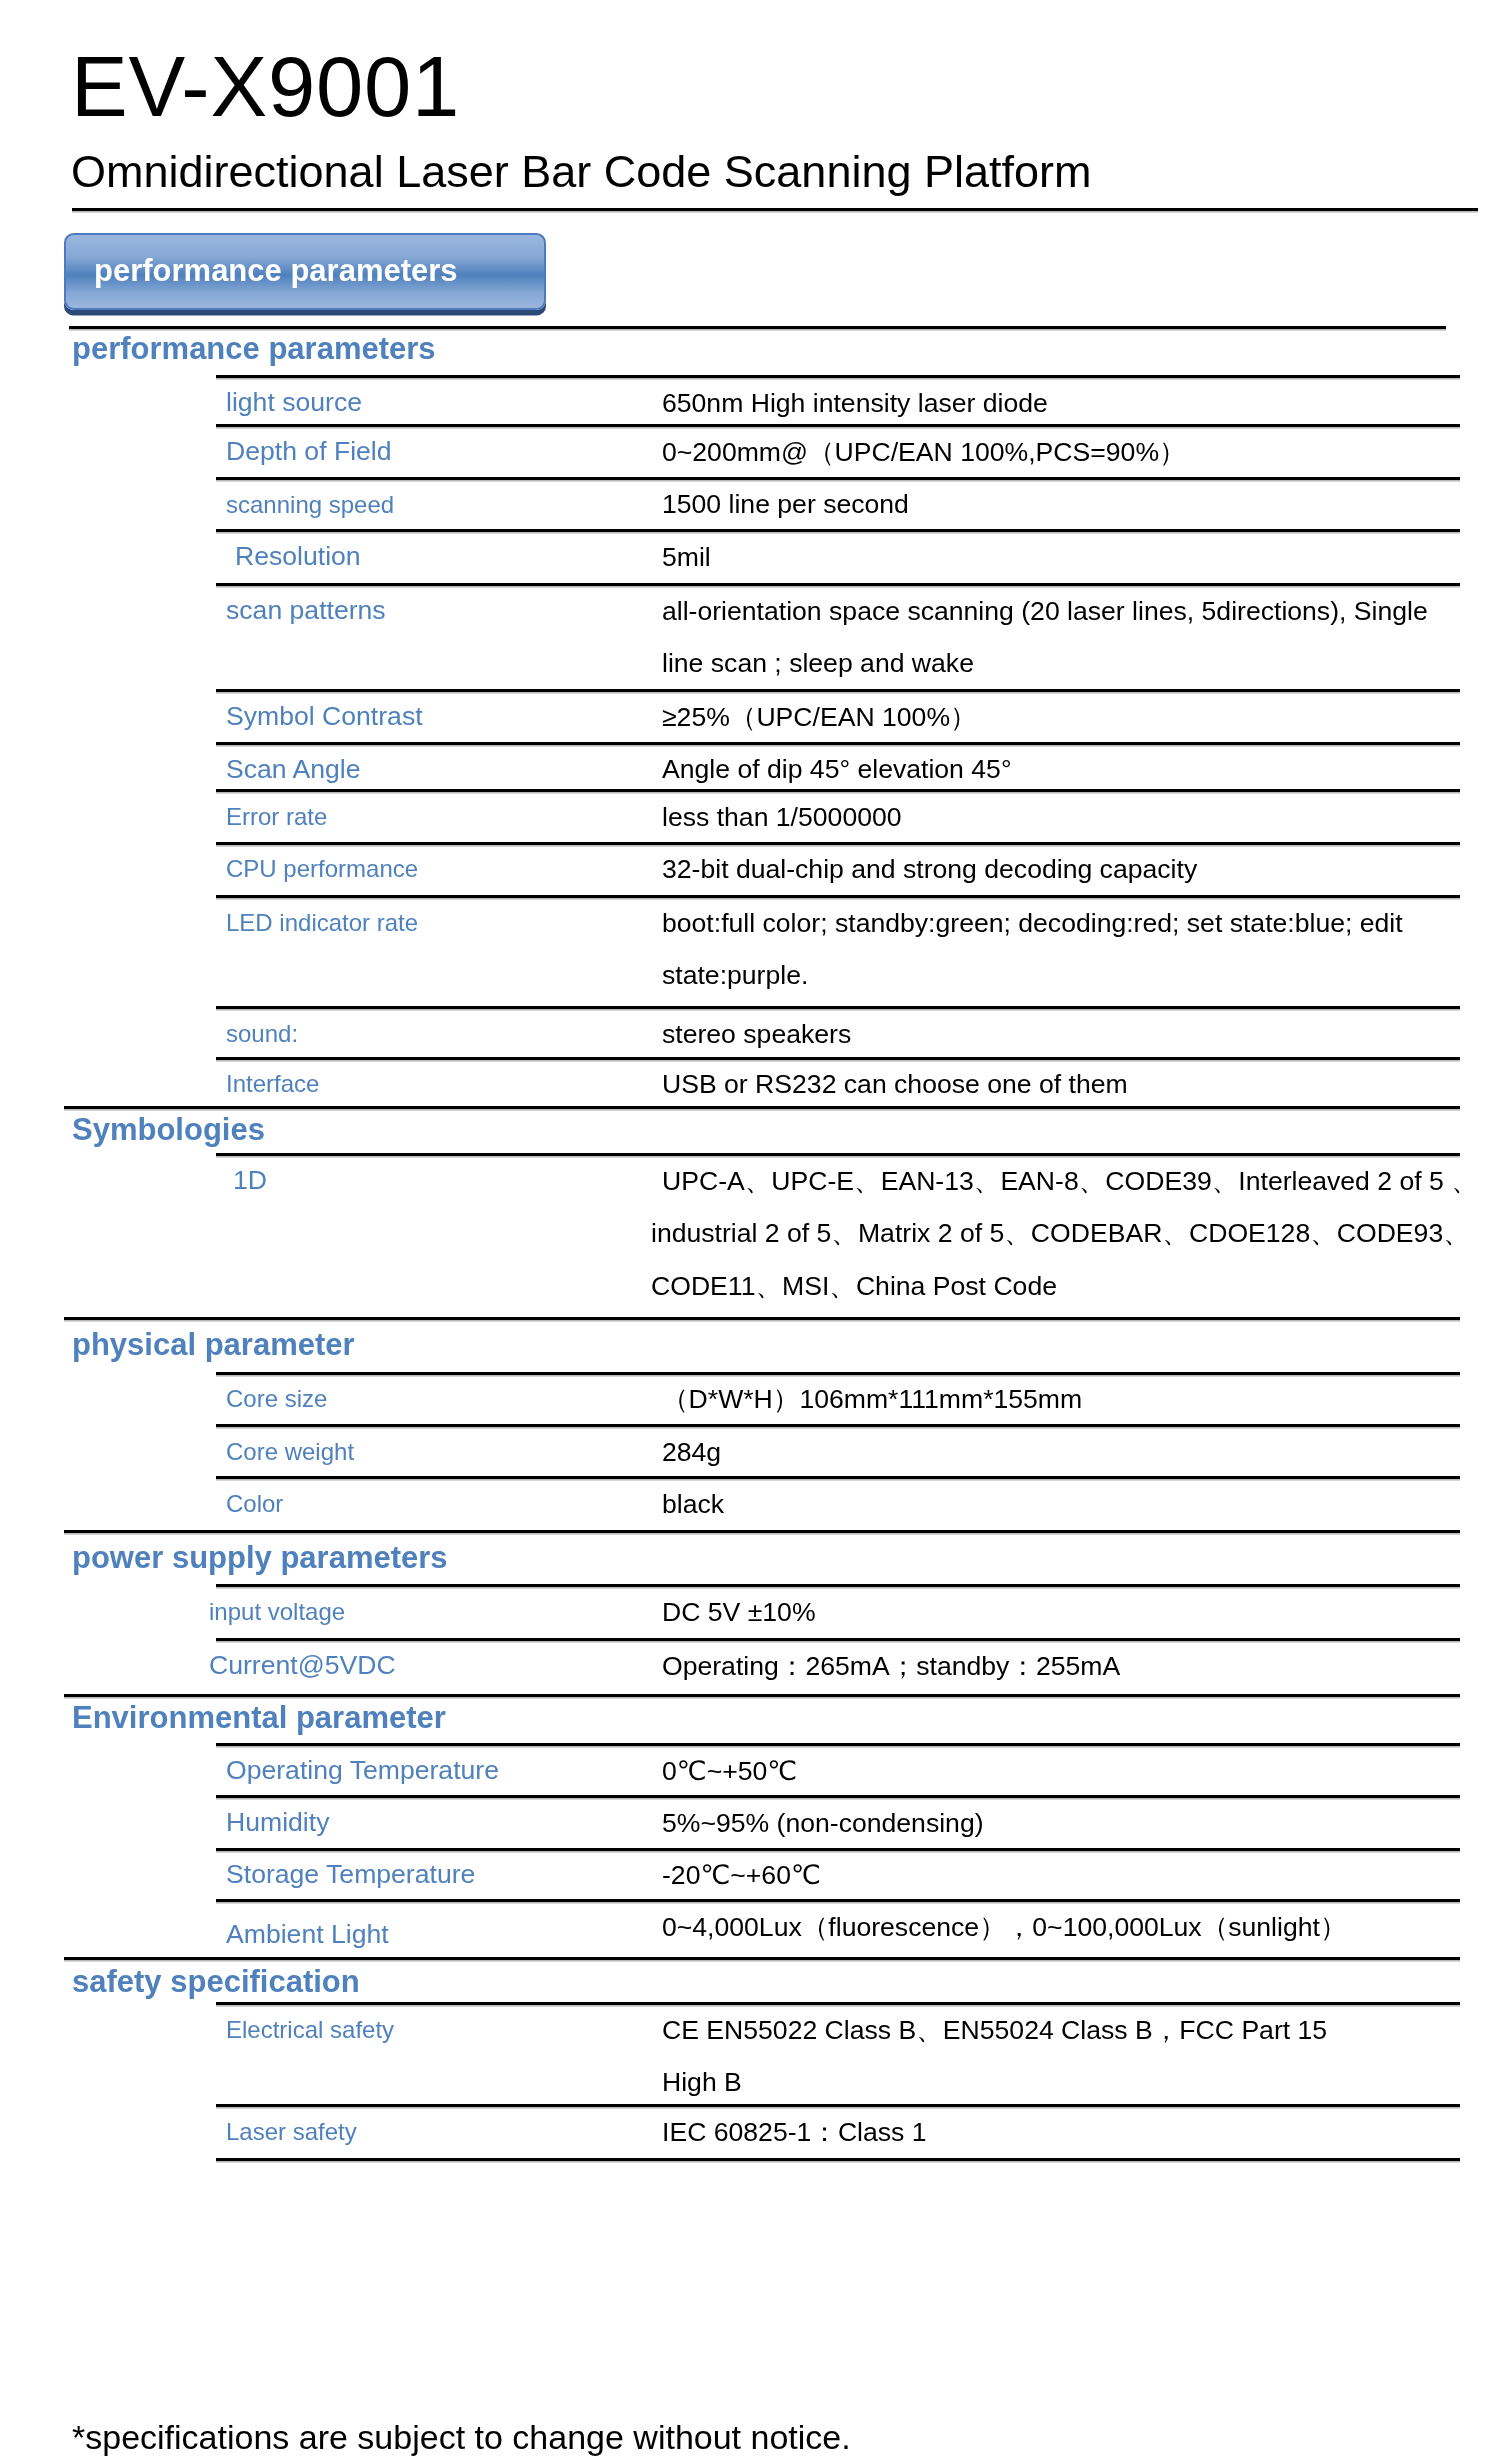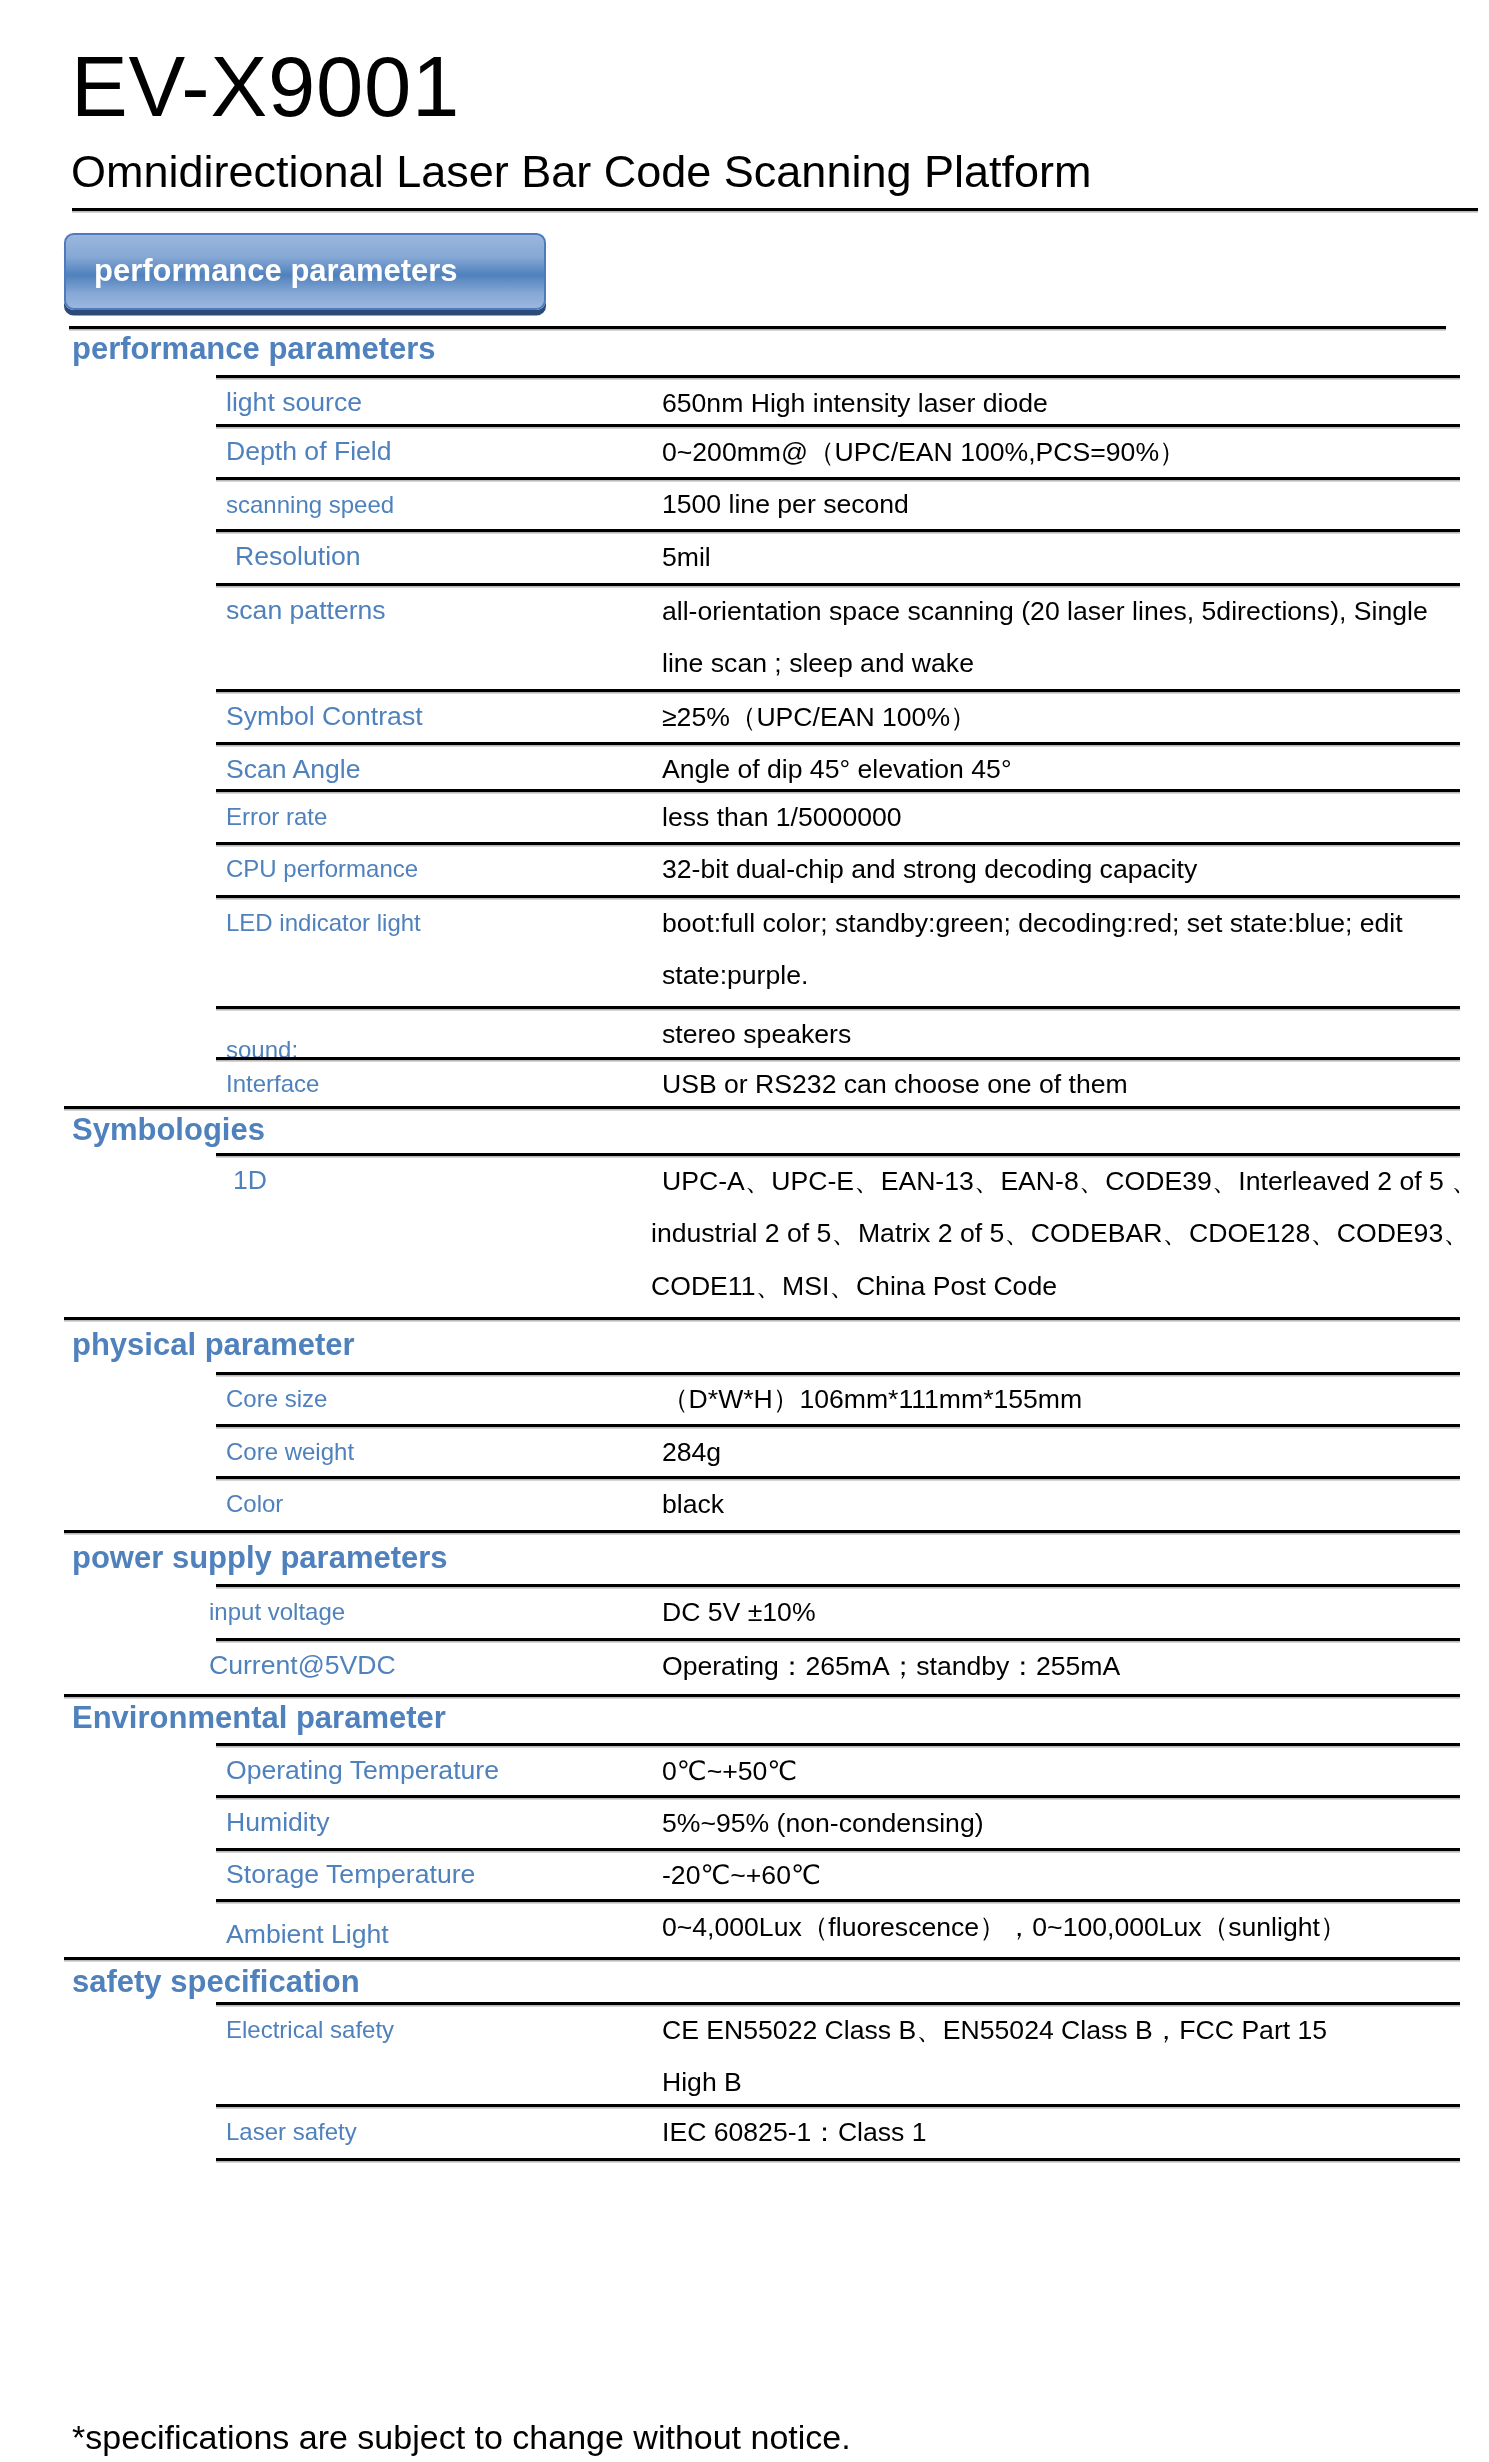--- a/index.html
+++ b/index.html
@@ -55,25 +55,25 @@
     <div class="rule" style="left: 216px; top: 742px; width: 1244px;"></div>
     <div class="lbl" style="top: 752px; left: 226px;">Scan Angle</div>
     <div class="val" style="top: 743px; left: 662px;">Angle of dip 45°      elevation 45°</div>
     <div class="rule" style="left: 216px; top: 789px; width: 1244px;"></div>
     <div class="lbl big" style="top: 799px; left: 226px;">Error rate</div>
     <div class="val" style="top: 791px; left: 662px;">less than 1/5000000</div>
     <div class="rule" style="left: 216px; top: 842px; width: 1244px;"></div>
     <div class="lbl big" style="top: 851px; left: 226px;">CPU performance</div>
     <div class="val" style="top: 843px; left: 662px;">32-bit dual-chip and strong decoding capacity</div>
     <div class="rule" style="left: 216px; top: 895px; width: 1244px;"></div>
-    <div class="lbl big" style="top: 905px; left: 226px;">LED indicator light</div>
+    <div class="lbl big" style="top: 905px; left: 226px;">LED indicator rate</div>
     <div class="val" style="top: 897px; left: 662px;">boot:full color; standby:green; decoding:red; set state:blue; edit</div>
     <div class="val" style="top: 949px; left: 662px;">state:purple.</div>
     <div class="rule" style="left: 216px; top: 1006px; width: 1244px;"></div>
-    <div class="lbl big" style="top: 1016px; left: 226px; margin-top: 16px;">sound:</div>
+    <div class="lbl big" style="top: 1016px; left: 226px;">sound:</div>
     <div class="val" style="top: 1008px; left: 662px;">stereo speakers</div>
     <div class="rule" style="left: 216px; top: 1057px; width: 1244px;"></div>
     <div class="lbl big" style="top: 1066px; left: 226px;">Interface</div>
     <div class="val" style="top: 1058px; left: 662px;">USB or RS232 can choose one of them</div>
     <div class="rule" style="left: 64px; top: 1106px; width: 1396px;"></div>
     <div class="sec" style="top: 1110px;">Symbologies</div>
     <div class="rule" style="left: 216px; top: 1153px; width: 1244px;"></div>
     <div class="lbl" style="top: 1163px; left: 233px;">1D</div>
     <div class="val" style="top: 1155px; left: 662px;">UPC-A、UPC-E、EAN-13、EAN-8、CODE39、Interleaved 2 of 5 、</div>
     <div class="val" style="top: 1207px; left: 651px;">industrial 2 of 5、Matrix 2 of 5、CODEBAR、CDOE128、CODE93、</div>

